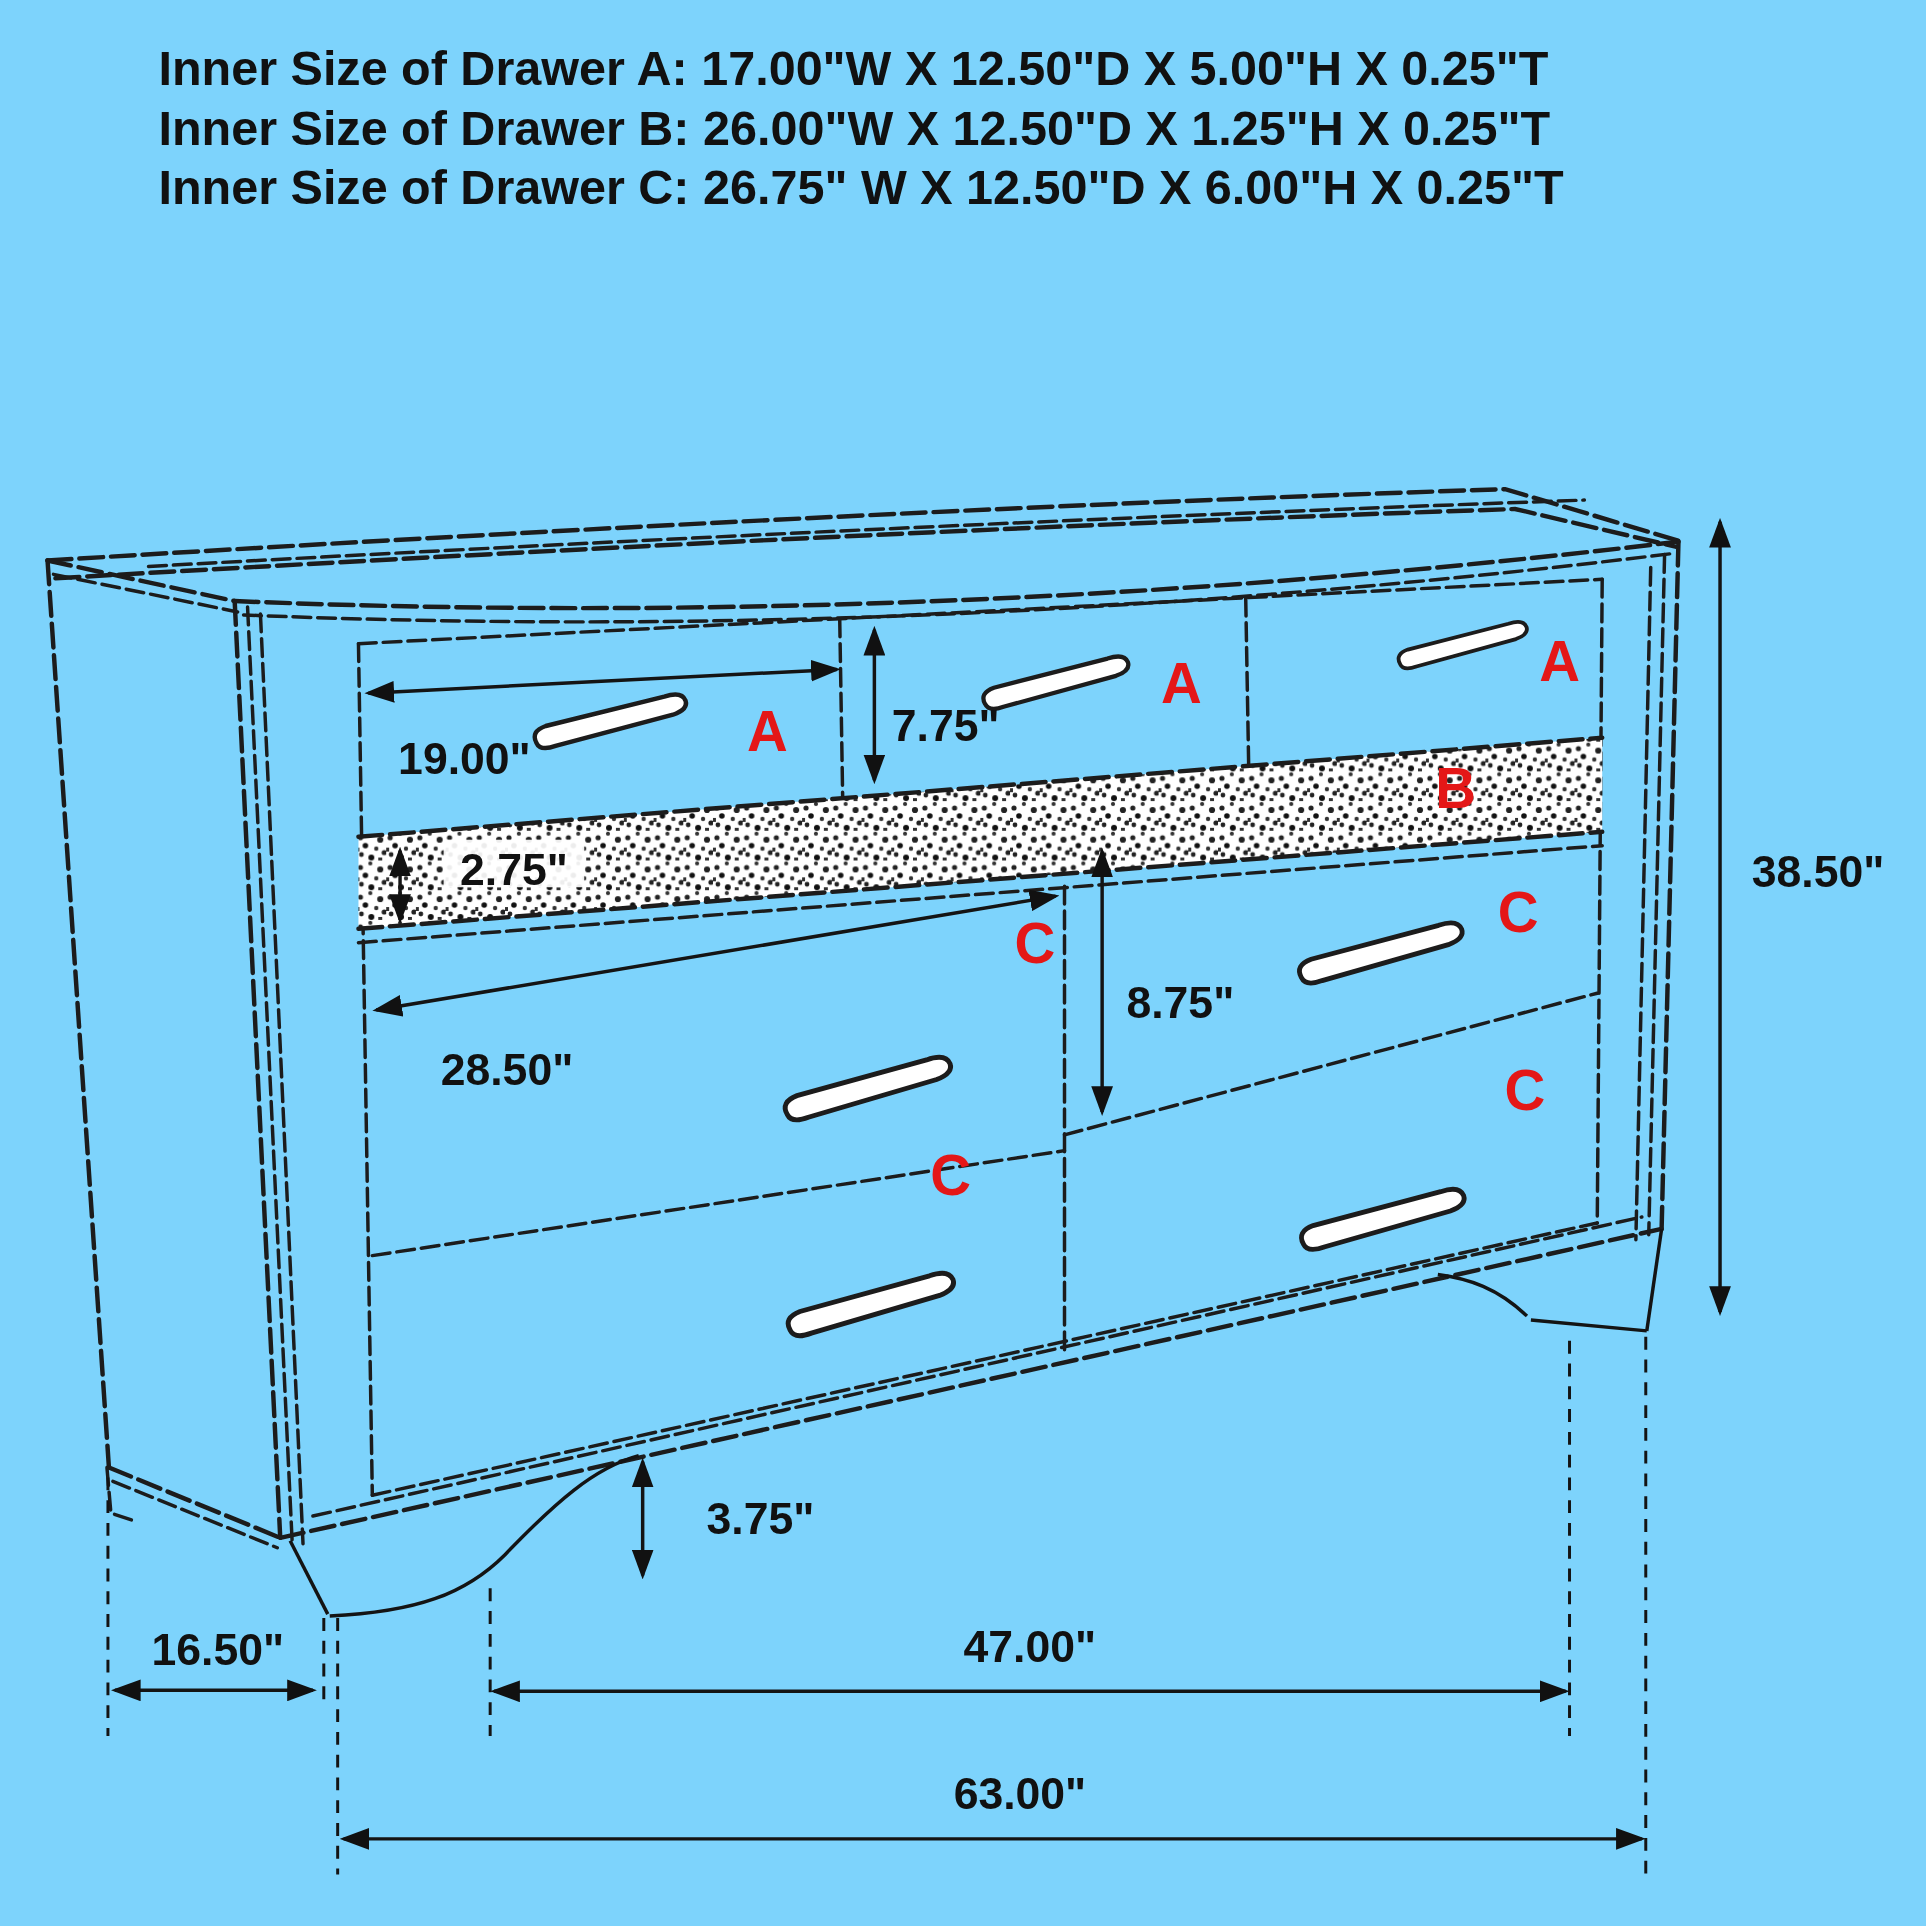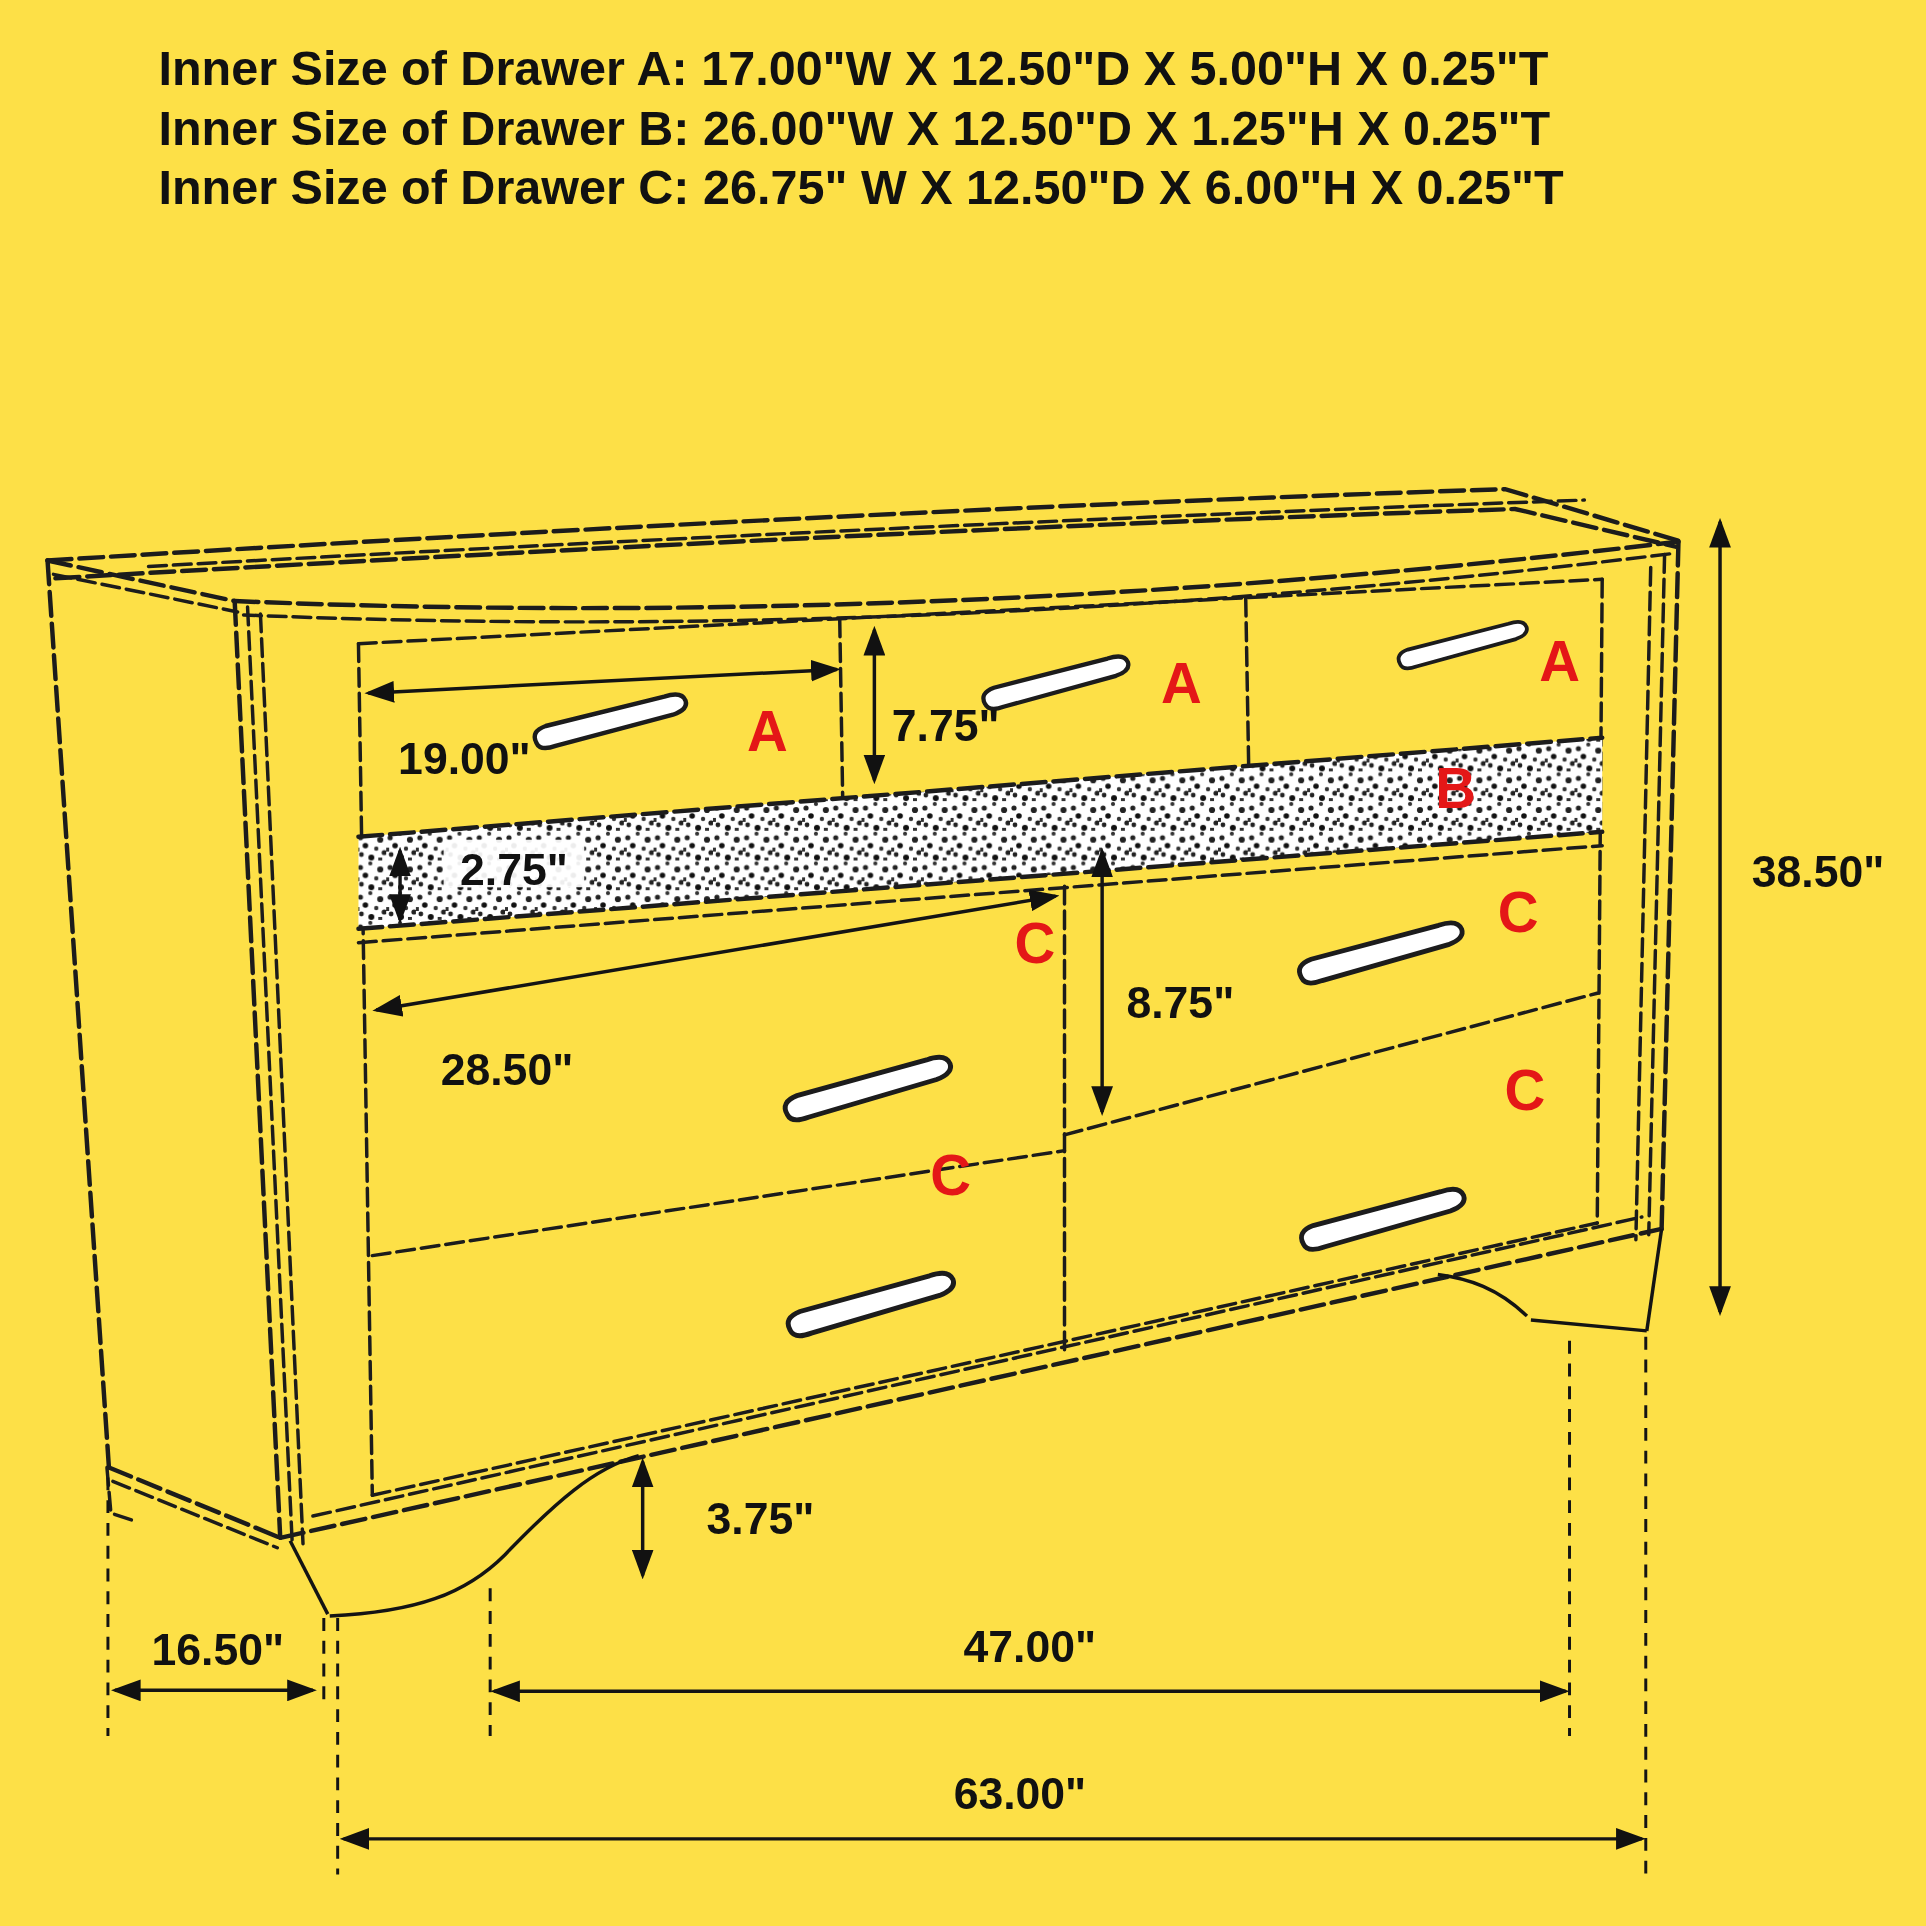--- a/index.html
+++ b/index.html
@@ -1,16 +1,16 @@
 <!DOCTYPE html>
 <html><head>
 <meta charset="utf-8">
 <style>
   html,body{margin:0;padding:0;background:#ffffff;}
-  .stage{position:relative;width:1927px;height:1927px;background:#fde047;overflow:hidden;
+  .stage{position:relative;width:1927px;height:1927px;background:#7dd3fc;overflow:hidden;
          font-family:"Liberation Sans",sans-serif;}
   svg{position:absolute;left:0;top:0;}
   .hdr{font-family:"Liberation Sans",sans-serif;font-weight:bold;font-size:49px;fill:#111111;}
   .dim{font-family:"Liberation Sans",sans-serif;font-weight:bold;font-size:45px;fill:#111111;}
   .red{font-family:"Liberation Sans",sans-serif;font-weight:bold;font-size:57px;fill:#e41717;}
   .ln  {stroke:#1c1c1c;stroke-width:4.5;fill:none;stroke-linecap:round;stroke-dasharray:24 8;}
   .ln2 {stroke:#1c1c1c;stroke-width:3.5;fill:none;stroke-linecap:round;stroke-dasharray:18 7;}
   .sol {stroke:#141414;stroke-width:3.5;fill:none;}
   .gd  {stroke:#141414;stroke-width:3;fill:none;stroke-dasharray:13 10;}
   .hd  {fill:#ffffff;stroke:#1c1c1c;stroke-width:4.5;}

